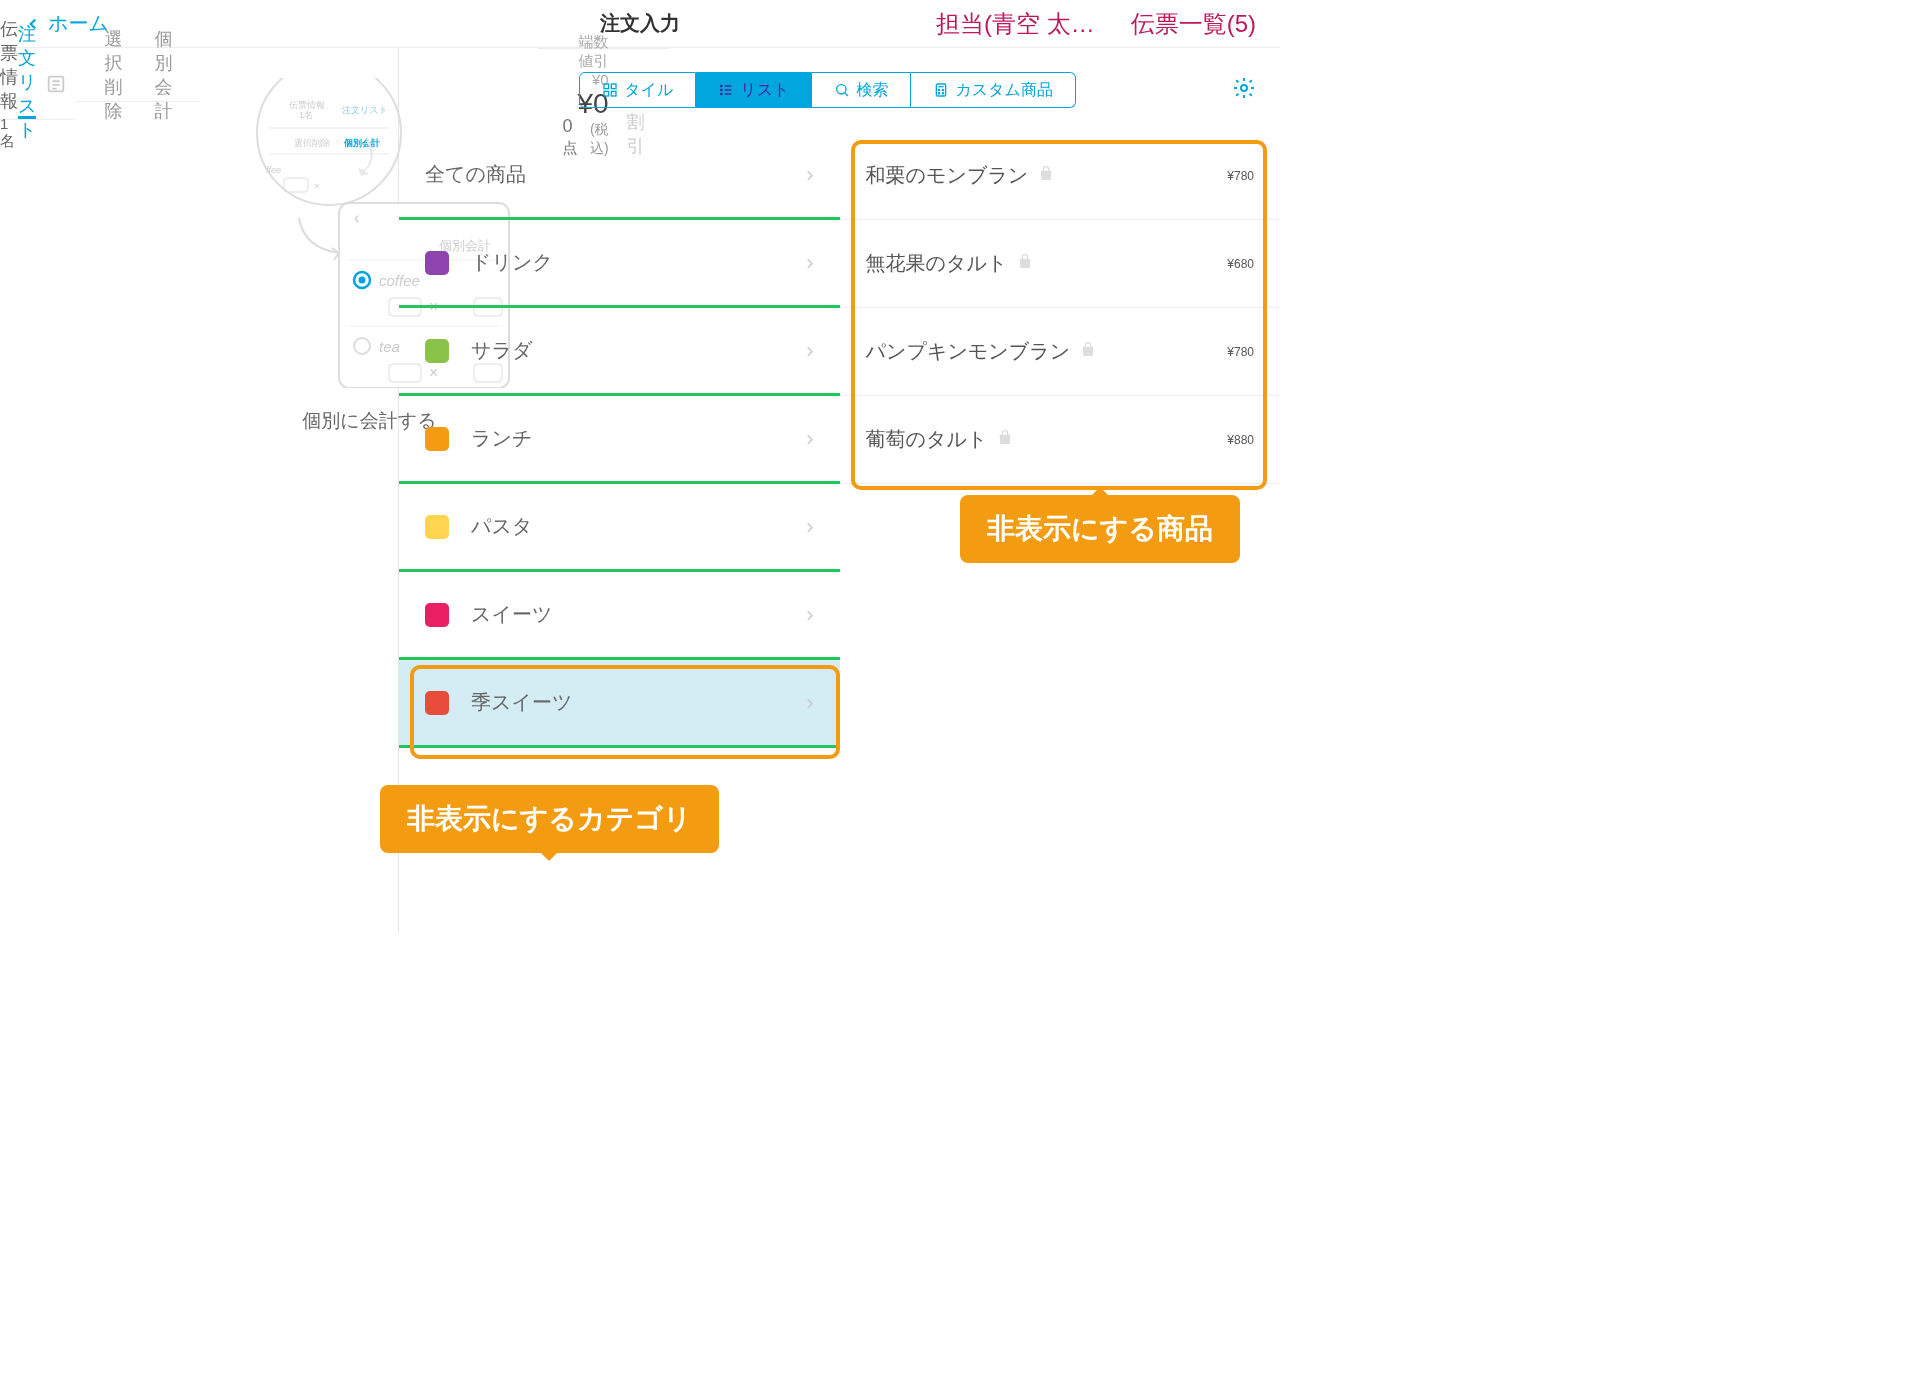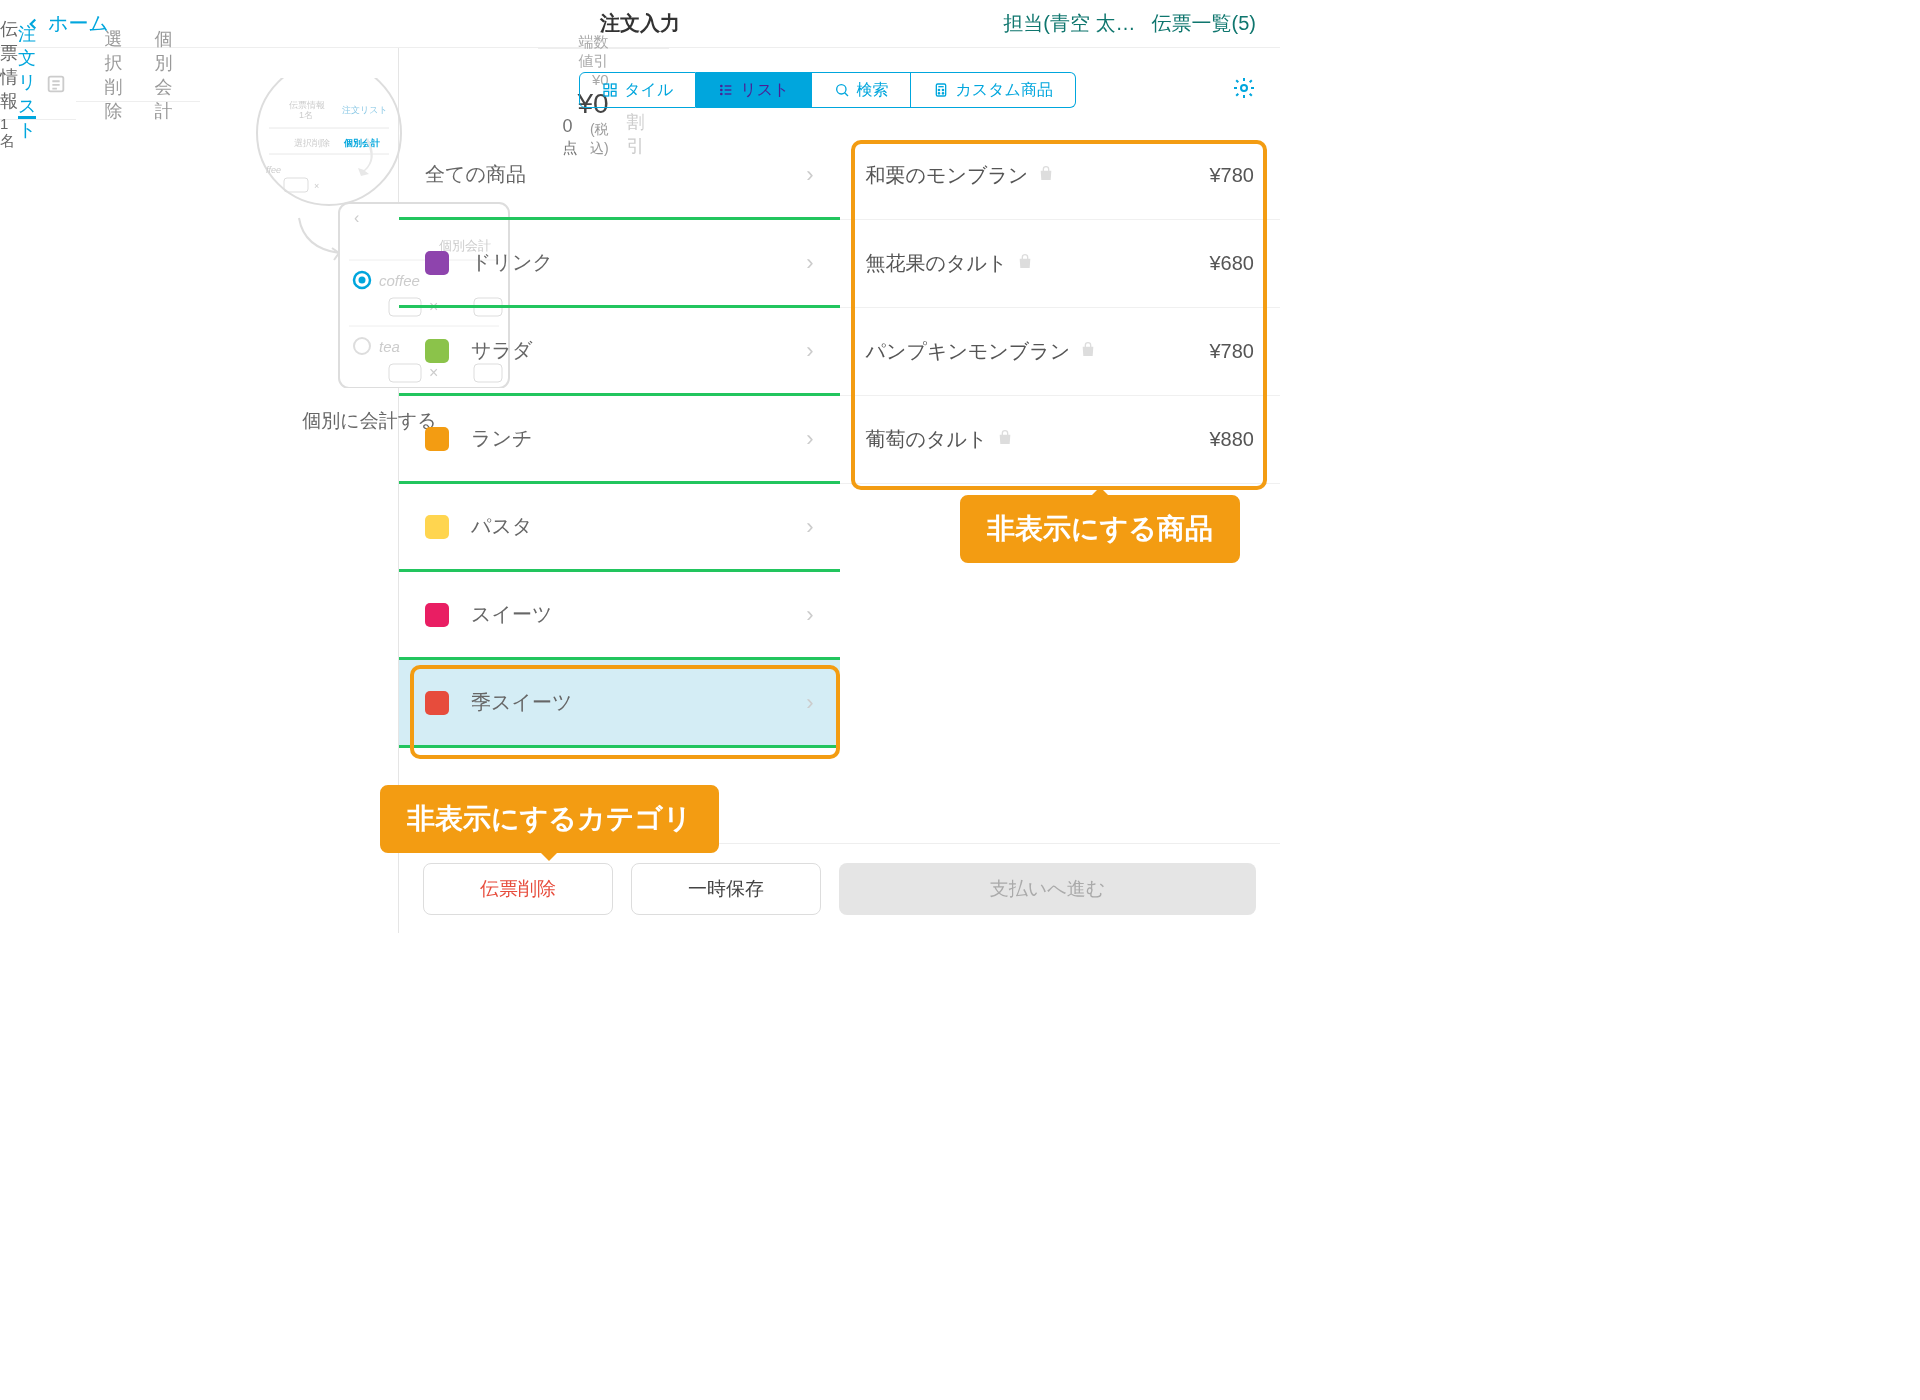--- a/index.html
+++ b/index.html
@@ -1,21 +1,21 @@
 <!DOCTYPE html>
 <html><head>
 <meta charset="utf-8">
 <style>
 *{box-sizing:border-box;margin:0;padding:0;font-family:-apple-system,"Hiragino Sans","Hiragino Kaku Gothic ProN",sans-serif}
 body{background:#fff;width:1280px;height:933px;overflow:hidden;position:relative}
 .top{height:48px;display:flex;align-items:center;padding:0 24px;border-bottom:1px solid #eee}
 .home{color:#00a6dd;font-size:20px;display:flex;align-items:center;cursor:pointer}
 .home svg{width:18px;height:18px;margin-right:6px}
 .title{position:absolute;left:50%;transform:translateX(-50%);font-size:20px;font-weight:600;color:#333}
-.tr{margin-left:auto;display:flex;gap:16px;color:#0f766e;font-size:20px}
+.tr{margin-left:auto;display:flex;gap:36px;color:#be185d;font-size:24px}
 .tr span{cursor:pointer}
 .body{display:flex;height:calc(100% - 48px)}
 .side{width:399px;border-right:1px solid #e5e5e5;display:flex;flex-direction:row}
 .tabs{display:flex;height:72px;border-bottom:1px solid #eee}
 .tab{flex:1;display:flex;flex-direction:column;align-items:center;justify-content:center;font-size:18px;color:#666;cursor:pointer}
 .tab.act{color:#00a6dd;border-bottom:3px solid #00a6dd}
 .tab .sub{font-size:15px;margin-top:2px}
 .tab-ic{width:40px;display:flex;align-items:center;justify-content:center;color:#ccc}
 .row2{height:54px;display:flex;align-items:center;justify-content:flex-end;gap:32px;padding:0 28px;color:#999;font-size:18px;border-bottom:1px solid #eee}
 .ill{flex:1;padding:30px 24px;display:flex;flex-direction:column;align-items:center;color:#888}
@@ -39,21 +39,21 @@
 .seg.act{background:#00a6dd;color:#4c1d95}
 .gear{color:#00a6dd;cursor:pointer}
 .cols{flex:1;display:flex;overflow:hidden}
 .col{flex:1;overflow-y:auto}
 .item{height:88px;display:flex;align-items:center;padding:0 26px;border-bottom:3px solid #22c55e;cursor:pointer;font-size:20px;color:#666}
 .item.sel{background:#d4edf5}
 .swatch{width:24px;height:24px;border-radius:5px;margin-right:22px}
 .chev{margin-left:auto;color:#ccc;font-size:22px}
 .pitem{height:88px;display:flex;align-items:center;padding:0 26px;border-bottom:1px solid #f0f0f0;cursor:pointer;font-size:20px;color:#555}
 .pitem .bag{margin-left:10px;color:#ddd}
-.price{margin-left:auto;font-size:20px;color:#555}
+.price{margin-left:auto;font-size:12px;color:#555}
 .bot{height:90px;border-top:1px solid #eee;display:flex;align-items:center;padding:0 24px;gap:18px}
 .btn{height:52px;border-radius:8px;display:flex;align-items:center;justify-content:center;font-size:19px;cursor:pointer}
 .btn.del{flex:0 0 190px;border:1px solid #ddd;color:#e74c3c;background:#fff}
 .btn.save{flex:0 0 190px;border:1px solid #ddd;color:#444;background:#fff}
 .btn.pay{flex:1;background:#e5e5e5;color:#aaa;margin-left:auto}
 .call{position:absolute;background:#f39c12;color:#fff;font-size:28px;font-weight:700;padding:12px 24px;border-radius:8px;border:3px solid #f39c12}
 .call::before{content:"";position:absolute;width:0;height:0;border:14px solid transparent}
 .call.p1{right:40px;top:495px}
 .call.p1::before{border-bottom-color:#f39c12;top:-25px;left:50%;transform:translateX(-50%)}
 .call.p2{left:380px;top:785px}
@@ -255,24 +255,19 @@
           </div>
           <div class="pitem">
             <span>葡萄のタルト</span>
             <span class="bag"><svg width="16" height="16" viewBox="0 0 24 24" fill="currentColor">
                 <path d="M7 7V5a5 5 0 0110 0v2h3l-1 14H5L4 7h3zm2 0h6V5a3 3 0 00-6 0v2z"></path>
               </svg></span>
             <span class="price">¥880</span>
           </div>
         </div>
     </div>
-    <div class="bot">
-      <div class="btn del">伝票削除</div>
-      <div class="btn save">一時保存</div>
-      <div class="btn pay">支払いへ進む</div>
-    </div>
   </div>
 </div>
 
 <div class="hl h1"></div>
 <div class="hl h2"></div>
 <div class="call p1">非表示にする商品</div>
 <div class="call p2">非表示にするカテゴリ</div>
 
 </body></html>

